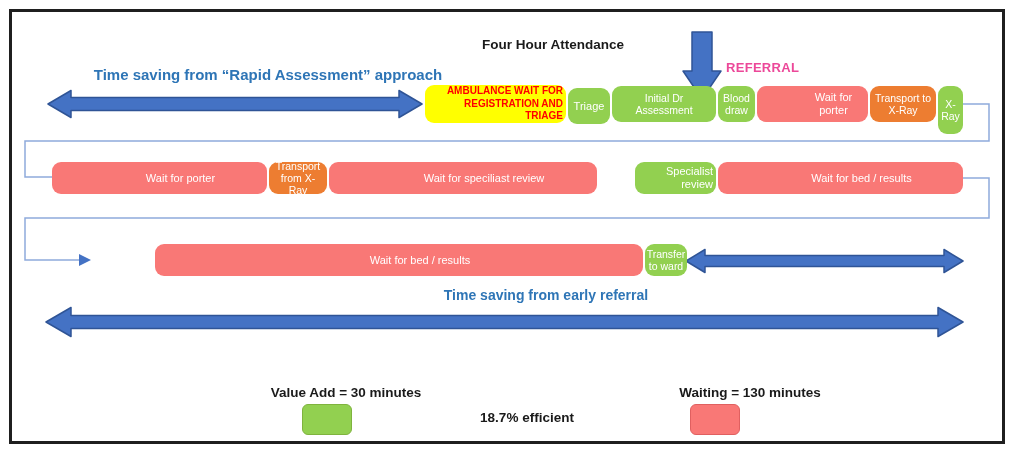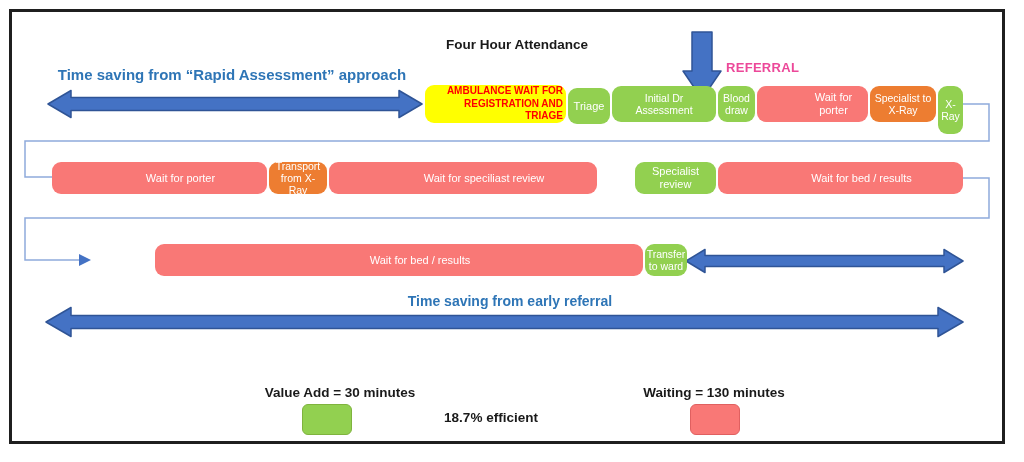--- a/index.html
+++ b/index.html
@@ -25,21 +25,21 @@
   }
   .value_add{background:#92d050;}
   .waiting{background:#f97876;padding-left:45px;}
   .transport{background:#ed7d31;}
   .highlight{background:#ffff00;color:#ff0000;font-weight:bold;font-size:10px;line-height:1.25;text-align:right;}
   .sm{font-size:10.5px;}
   svg{position:absolute;left:0;top:0;}
   .swatch{position:absolute;border-radius:6px;}
   .sw-green{background:#92d050;border:1px solid #7fb33e;}
   .sw-red{background:#f97876;border:1px solid #e06060;}
-  .ctr{transform:translateX(-50%);}
+  .ctr{transform:translateX(-50%);margin-left:36px;}
 </style>
 </head>
 <body>
 
 <div id="stage">
   <div id="frame"></div>
 
   <svg width="1024" height="462" viewBox="0 0 1024 462">
 
     <g>
@@ -57,37 +57,37 @@
     <path d="M692,32 L712,32 L712,71 L721,71 L702,99 L683,71 L692,71 Z" fill="#4472c4" stroke="#2f5496" stroke-width="1.5" stroke-linejoin="round"></path>
 
     <path d="M686,261 L705,249.5 L705,255.5 L944,255.5 L944,249.5 L963,261 L944,272.5 L944,266.5 L705,266.5 L705,272.5 Z" fill="#4472c4" stroke="#2f5496" stroke-width="1.5" stroke-linejoin="round"></path>
 
     <path d="M46,322 L71,307.5 L71,315.5 L938,315.5 L938,307.5 L963,322 L938,336.5 L938,328.5 L71,328.5 L71,336.5 Z" fill="#4472c4" stroke="#2f5496" stroke-width="1.5" stroke-linejoin="round"></path>
   </svg>
 
   <div class="abs txt title ctr" style="left:517px;top:37px;">Four Hour Attendance</div>
   <div class="abs txt bluehead ctr" style="left:232px;top:66px;">Time saving from “Rapid Assessment” approach</div>
   <div class="abs txt referral" style="left:726px;top:60px;">REFERRAL</div>
-  <div class="abs txt bluehead2 ctr" style="left:510px;top:293px;">Time saving from early referral</div>
+  <div class="abs txt bluehead2 ctr" style="left:510px;top:287px;">Time saving from early referral</div>
 
   <div class="step highlight" style="left:425px;top:85px;width:141px;height:38px;">AMBULANCE WAIT FOR REGISTRATION AND TRIAGE</div>
   <div class="step value_add" style="left:568px;top:88px;width:42px;height:36px;">Triage</div>
   <div class="step value_add sm" style="left:612px;top:86px;width:104px;height:36px;">Initial Dr Assessment</div>
   <div class="step value_add sm" style="left:718px;top:86px;width:37px;height:36px;">Blood draw</div>
   <div class="step waiting" style="left:757px;top:86px;width:111px;height:36px;">Wait for porter</div>
-  <div class="step transport sm" style="left:870px;top:86px;width:66px;height:36px;">Specialist to X-Ray</div>
+  <div class="step transport sm" style="left:870px;top:86px;width:66px;height:36px;">Transport to X-Ray</div>
   <div class="step value_add sm" style="left:938px;top:86px;width:25px;height:48px;">X-Ray</div>
 
   <div class="step waiting" style="left:52px;top:162px;width:215px;height:32px;">Wait for porter</div>
   <div class="step transport sm" style="left:269px;top:162px;width:58px;height:32px;">Transport from X-Ray</div>
   <div class="step waiting" style="left:329px;top:162px;width:268px;height:32px;">Wait for speciliast review</div>
-  <div class="step value_add" style="left:635px;top:162px;width:81px;height:32px;">Specialist review</div>
+  <div class="step value_add" style="left:635px;top:162px;width:81px;height:32px;text-align:right;">Specialist review</div>
   <div class="step waiting" style="left:718px;top:162px;width:245px;height:32px;">Wait for bed / results</div>
 
   <div class="step waiting" style="left:155px;top:244px;width:488px;height:32px;">Wait for bed / results</div>
   <div class="step value_add sm" style="left:645px;top:244px;width:42px;height:32px;">Transfer to ward</div>
 
-  <div class="abs txt legendlbl ctr" style="left:340px;top:385px;">Value Add = 30 minutes</div>
+  <div class="abs txt legendlbl ctr" style="left:310px;top:385px;">Value Add = 30 minutes</div>
   <div class="swatch sw-green" style="left:302px;top:404px;width:48px;height:29px;"></div>
   <div class="abs txt legendlbl ctr" style="left:491px;top:410px;">18.7% efficient</div>
   <div class="abs txt legendlbl ctr" style="left:714px;top:385px;">Waiting = 130 minutes</div>
   <div class="swatch sw-red" style="left:690px;top:404px;width:48px;height:29px;"></div>
 </div>
 
 </body></html>

